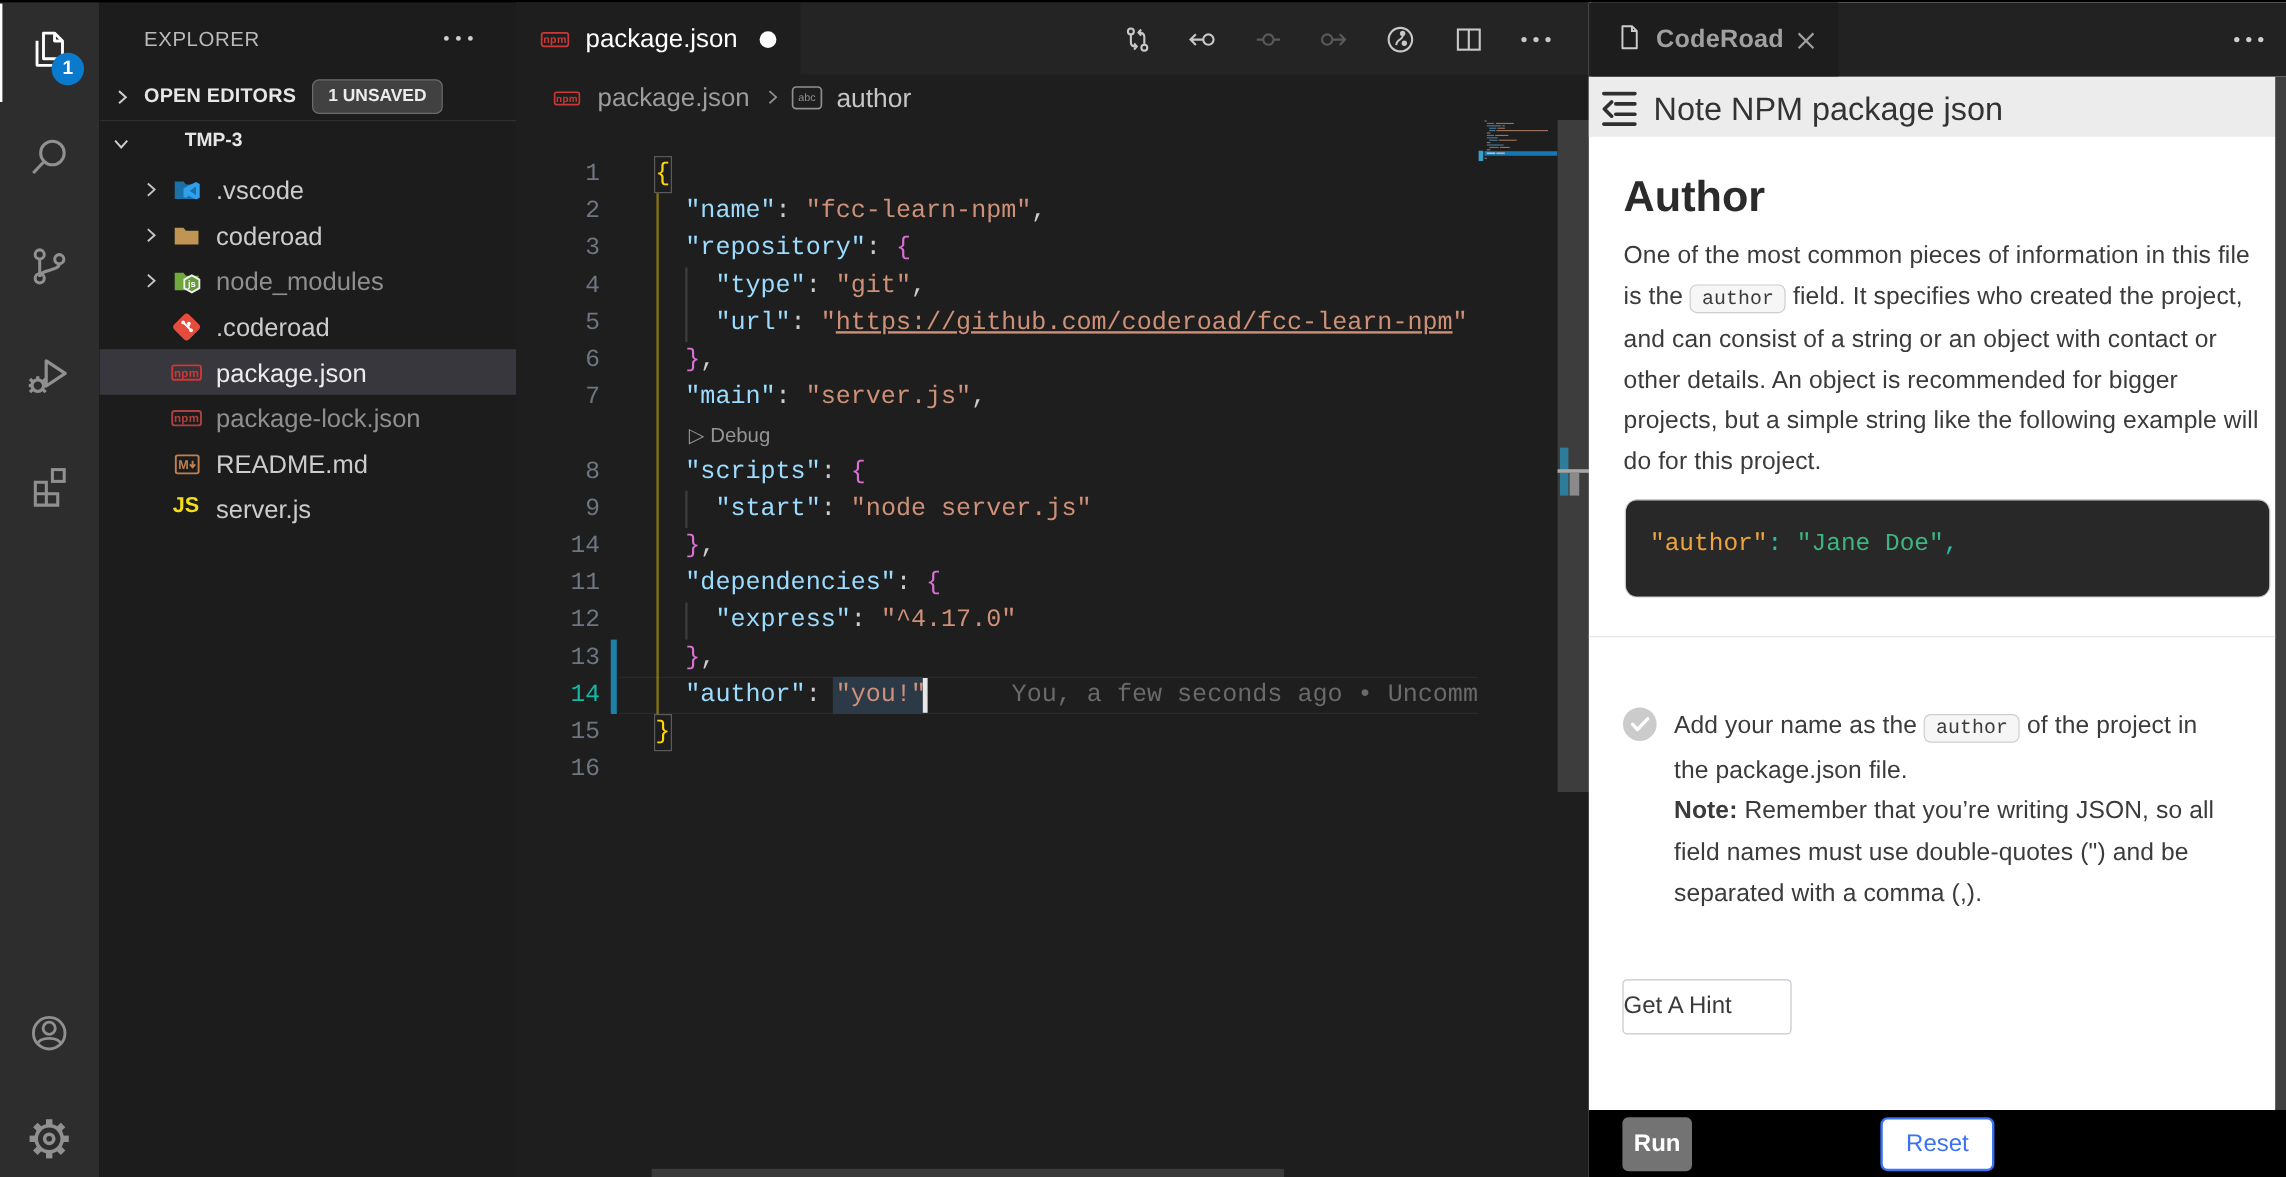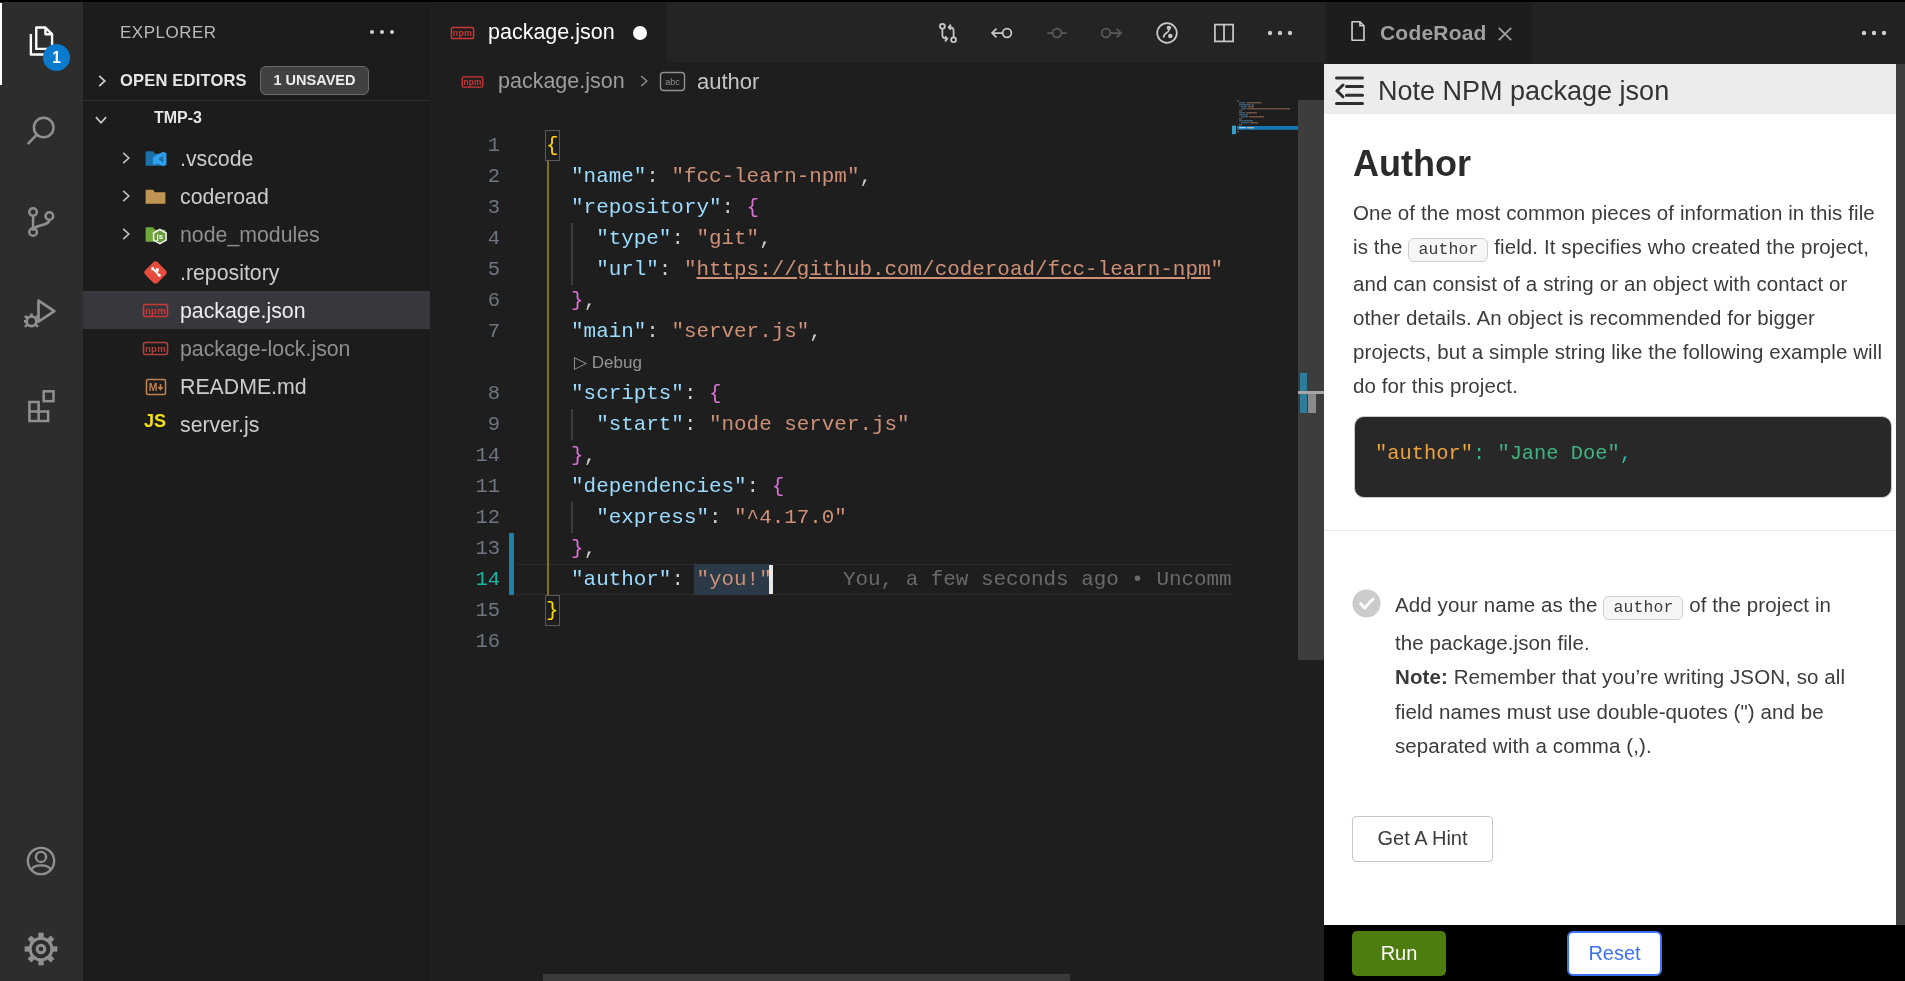--- a/index.html
+++ b/index.html
@@ -142,21 +142,21 @@
 <svg class="abs" style="left:144px;top:375px" width="24" height="24" viewBox="0 0 24 24">
   <rect x="2.5" y="4.5" width="19" height="15" rx="1.5" fill="none" stroke="#bf8150" stroke-width="1.6"></rect>
   <text x="9" y="16" font-size="10.5" font-weight="bold" fill="#bf8150" text-anchor="middle" font-family="Liberation Sans">M</text>
   <path d="M16.5 9 v5 M14.3 12 l2.2 2.5 2.2-2.5" fill="none" stroke="#bf8150" stroke-width="1.6"></path>
 </svg>
 <div class="abs" style="left:144px;top:411px;font-size:18px;font-weight:bold;color:#f5de19;">JS</div>
 
 <div class="abs" style="left:180px;top:147px;font-size:21.3px;color:#cccccc;">.vscode</div>
 <div class="abs" style="left:180px;top:185px;font-size:21.3px;color:#cccccc;">coderoad</div>
 <div class="abs" style="left:180px;top:223px;font-size:21.3px;color:#8f8f8f;">node_modules</div>
-<div class="abs" style="left:180px;top:261px;font-size:21.3px;color:#cccccc;">.repository</div>
+<div class="abs" style="left:180px;top:261px;font-size:21.3px;color:#cccccc;">.coderoad</div>
 <div class="abs" style="left:180px;top:299px;font-size:21.3px;color:#ececec;">package.json</div>
 <div class="abs" style="left:180px;top:337px;font-size:21.3px;color:#8f8f8f;">package-lock.json</div>
 <div class="abs" style="left:180px;top:375px;font-size:21.3px;color:#cccccc;">README.md</div>
 <div class="abs" style="left:180px;top:413px;font-size:21.3px;color:#cccccc;">server.js</div>
 <div class="abs" id="editor"></div>
 
 <div class="abs" style="left:430px;top:2px;width:894px;height:60px;background:#242424;"></div>
 <div class="abs" style="left:430px;top:2px;width:237px;height:60px;background:#1e1e1e;"></div>
 <svg class="abs" style="left:450px;top:23px" width="25" height="20" viewBox="0 0 27 21">
   <rect x="1.5" y="4.5" width="24" height="12" rx="2" fill="none" stroke="#cb3837" stroke-width="1.6"></rect>
@@ -348,17 +348,17 @@
   <circle cx="14.5" cy="14.5" r="14" fill="#cbcbcb"></circle>
   <path d="M8.5 14.5 l4 4.5 L21 10" fill="none" stroke="#ffffff" stroke-width="2.8" stroke-linecap="round" stroke-linejoin="round"></path>
 </svg>
 <div class="abs" style="left:1395px;top:588px;width:520px;font-size:20.5px;line-height:34.5px;color:#3b3b3b;letter-spacing:0.1px;">
 Add your name as the <span style="font-family:'Liberation Mono',monospace;font-size:16.5px;background:#f6f6f6;border:1px solid #cfcfcf;border-radius:6px;padding:1px 9px 2px 9px;">author</span> of the project in<br>
 the package.json file.<br>
 <b>Note:</b> Remember that you’re writing JSON, so all<br>
 field names must use double-quotes (") and be<br>
 separated with a comma (,).
 </div>
-<div class="abs" style="left:1352px;top:816px;width:141px;height:46px;background:#ffffff;border:1.5px solid #c3c7ce;border-radius:4px;box-sizing:border-box;font-size:20px;color:#3a3a3a;text-align:center;line-height:43px;">Get A Hint</div>
+<div class="abs" style="left:1352px;top:816px;width:141px;height:46px;background:#ffffff;border:1.5px solid #c3c7ce;border-radius:4px;box-sizing:border-box;font-size:20px;color:#3a3a3a;line-height:43px;">Get A Hint</div>
 
 <div class="abs" style="left:1324px;top:925px;width:581px;height:56px;background:#000000;"></div>
-<div class="abs" style="left:1352px;top:931px;width:94px;height:45px;background:#4d7c0f;border-radius:5px;font-size:20px;color:#ffffff;text-align:center;line-height:45px;">Run</div>
+<div class="abs" style="left:1352px;top:931px;width:58px;height:45px;background:#737373;border-radius:5px;font-size:20px;color:#ffffff;text-align:center;line-height:45px;font-weight:bold;">Run</div>
 <div class="abs" style="left:1567px;top:931px;width:95px;height:45px;background:#ffffff;border:2px solid #3b72f5;border-radius:6px;box-sizing:border-box;font-size:20px;color:#3b72f5;text-align:center;line-height:41px;">Reset</div>
 
 </body></html>

